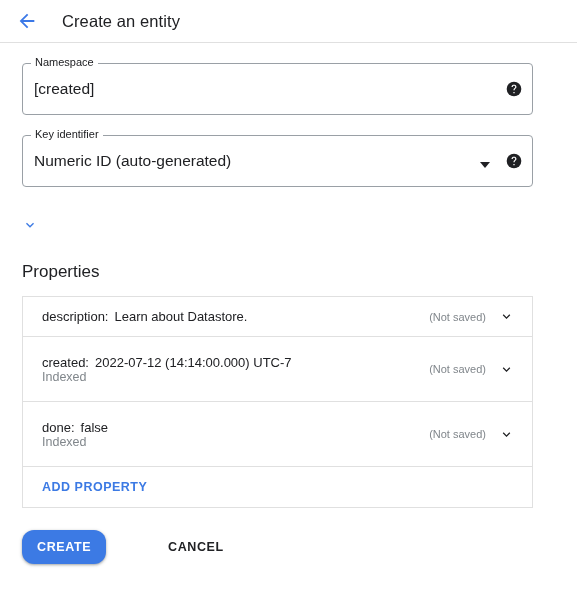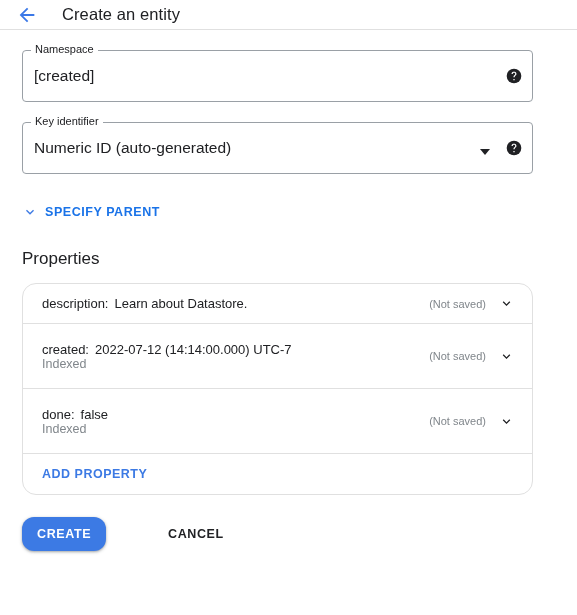--- a/index.html
+++ b/index.html
@@ -11,21 +11,21 @@
     height: 615px;
     background: #ffffff;
     font-family: "Liberation Sans", sans-serif;
     color: #202124;
     overflow: hidden;
     position: relative;
   }
 
   
   .header {
-    height: 30px;
+    height: 43px;
     display: flex;
     align-items: center;
     border-bottom: 1px solid #e0e0e0;
     box-sizing: border-box;
     padding-left: 14px;
   }
   .back-btn {
     width: 26px;
     height: 26px;
     display: flex;
@@ -127,21 +127,21 @@
   .properties-title {
     margin-top: 29px;
     font-size: 17px;
     color: #202124;
     font-weight: 400;
   }
   .props-card {
     margin-top: 14px;
     width: 511px;
     border: 1px solid #e0e0e0;
-    border-radius: 14px;
+    border-radius: 0;
     box-sizing: border-box;
     background: #fff;
   }
   .prop-row {
     display: flex;
     align-items: center;
     border-bottom: 1px solid #e0e0e0;
     padding: 0 18px 0 19px;
     min-height: 40px;
     box-sizing: border-box;
@@ -271,21 +271,20 @@
       </svg>
     </span>
   </div>
 
   <div class="specify-parent">
     <span class="chev">
       <svg width="16" height="16" viewBox="0 0 24 24" aria-hidden="true">
         <path d="M7.41 8.59 12 13.17l4.59-4.58L18 10l-6 6-6-6 1.41-1.41z" fill="#3c7ae4"></path>
       </svg>
     </span>
-    <span class="label">SPECIFY PARENT</span>
   </div>
 
   <div class="properties-title">Properties</div>
 
   <div class="props-card">
 
     <div class="prop-row">
       <div class="prop-main">
         <div class="prop-line">
           <span class="prop-key">description:</span><span class="prop-val">Learn about Datastore.</span>

